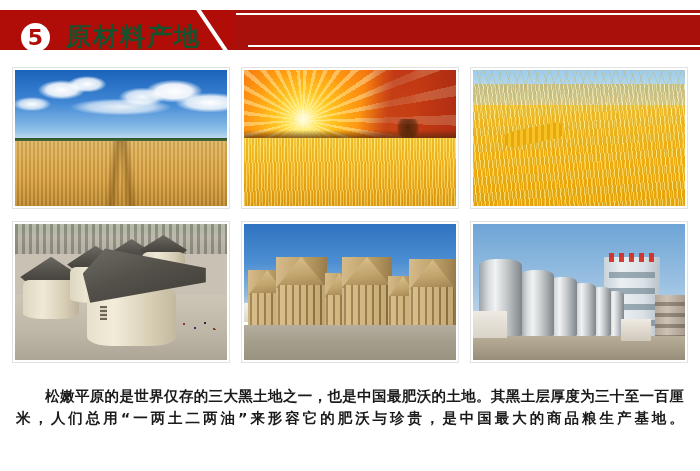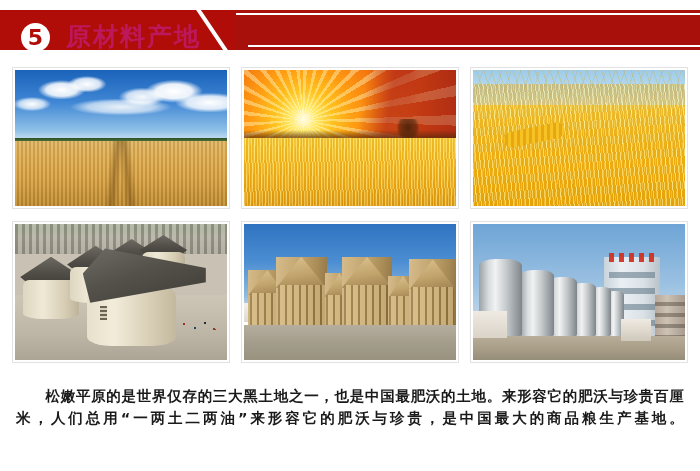--- a/index.html
+++ b/index.html
@@ -50,21 +50,21 @@
     width:29px;height:29px;border-radius:50%;
     background:#ffffff;
     color:#b00d08;
     font-size:22px;line-height:29px;text-align:center;
     font-weight:bold;
     font-family:"DejaVu Sans",sans-serif;
     letter-spacing:0;
   }
   .banner-title{
     position:absolute;left:66px;top:12px;
-    color:#be185d;
+    color:#14532d;
     font-size:25px;line-height:30px;
     font-weight:bold;
     letter-spacing:2px;
     font-family:"DejaVu Sans","Liberation Sans",sans-serif;
     white-space:nowrap;
   }
 
   
   .grid{
     position:absolute;left:12px;top:67px;
@@ -471,14 +471,14 @@
       <div class="tank t2"></div>
       <div class="tank t1"></div>
       <div class="p6-shed"></div>
       <div class="p6-shed2"></div>
     </div>
   </div>
 
 </div>
 
 <div class="caption">
-  <span class="indent"></span><span>松嫩平原的是世界仅存的三大黑土地之一，也是中国最肥沃的土地。来形容它的肥沃与珍贵</span><span>百厘米，人们总用“一两土二两油”来形容它的肥沃与珍贵，是中国最大的商品粮生产基地。</span>
+  <span class="indent"></span><span>松嫩平原的是世界仅存的三大黑土地之一，也是中国最肥沃的土地。其黑土层厚度为三十至一</span><span>百厘米，人们总用“一两土二两油”来形容它的肥沃与珍贵，是中国最大的商品粮生产基地。</span>
 </div>
 
 </body></html>

